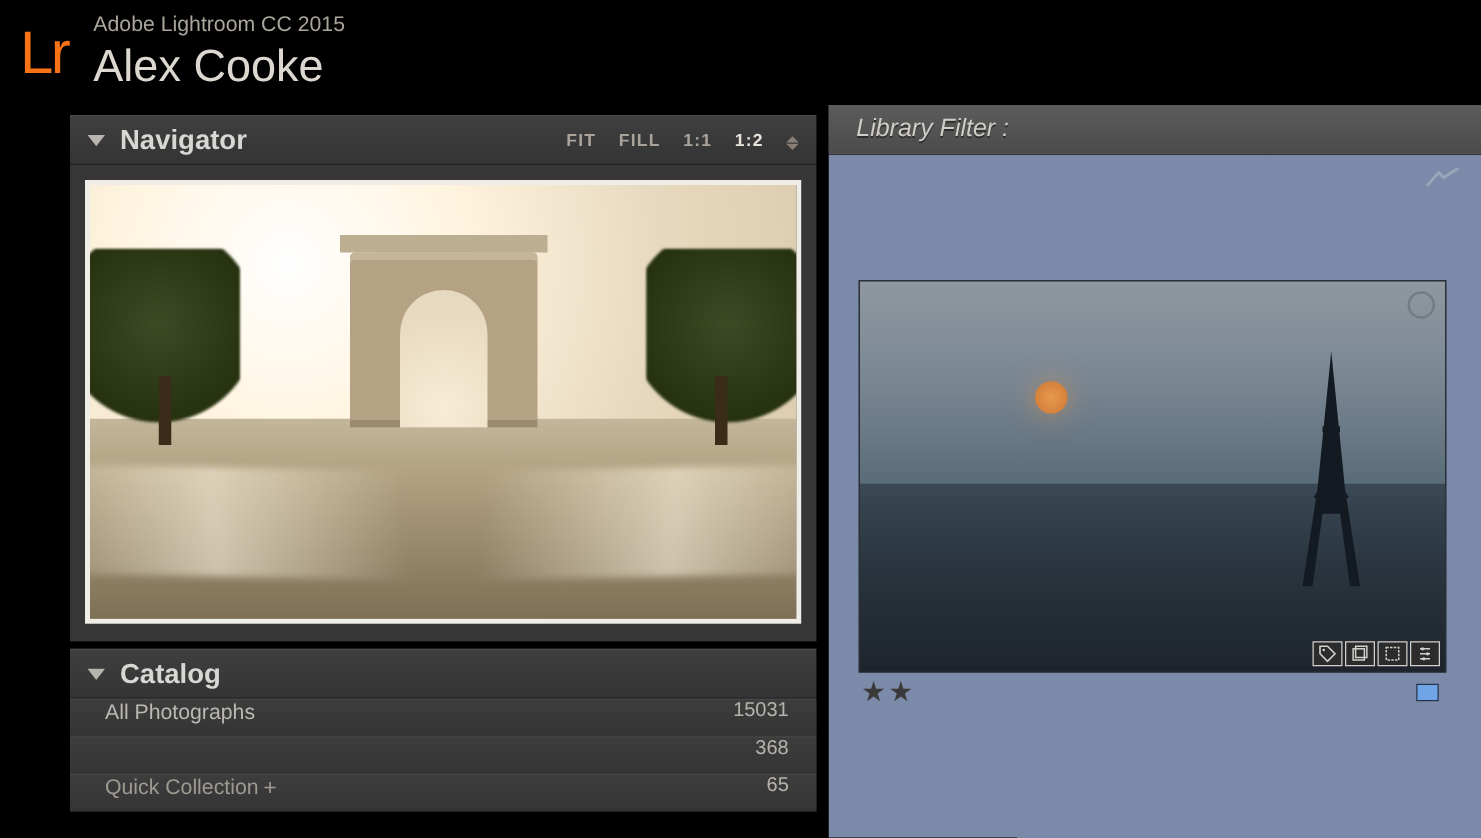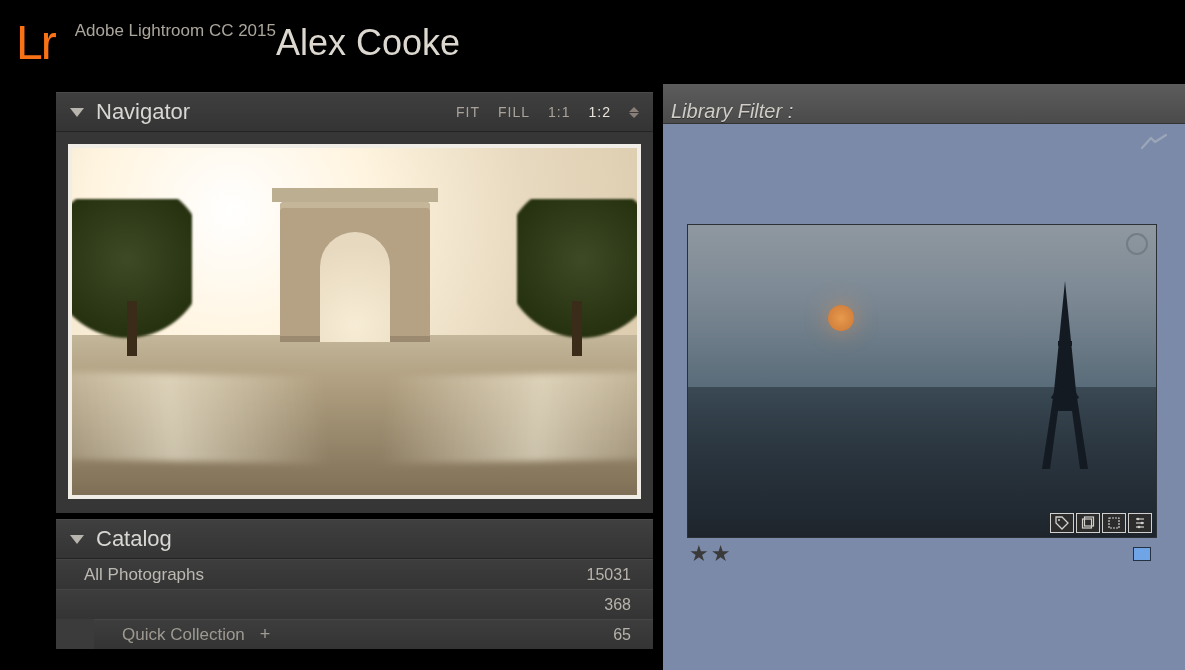--- a/index.html
+++ b/index.html
@@ -13,21 +13,21 @@
     padding-left: 16px;
     color: #d8d5d0;
   }
   .logo {
     font-size: 48px;
     font-weight: 300;
     color: #f97316;
     margin-right: 20px;
     letter-spacing: -2px;
   }
-  .title-stack { display: flex; flex-direction: row; line-height: 1.25; }
+  .title-stack { display: flex; flex-direction: column; line-height: 1.25; }
   .app-title { font-size: 17px; color: #aba69c; }
   .user-name { font-size: 36px; color: #dcd8d0; font-weight: 300; }
 
   .workspace {
     position: absolute;
     top: 84px; left: 0; right: 0; bottom: 0;
     display: flex;
   }
 
   
@@ -43,40 +43,40 @@
     margin-bottom: 6px;
   }
   .panel-header {
     height: 40px;
     background: linear-gradient(#3f3f3f, #343434);
     display: flex;
     align-items: center;
     padding: 0 14px;
     color: #d9d7d3;
     font-size: 22px;
-    font-weight: 400;
+    font-weight: 700;
     border-top: 1px solid #4a4a4a;
     border-bottom: 1px solid #232323;
   }
   .disclosure {
     display: inline-block;
     width: 0; height: 0;
     border-left: 7px solid transparent;
     border-right: 7px solid transparent;
     border-top: 9px solid #b8b5af;
     margin-right: 12px;
   }
   .zoom-controls {
     margin-left: auto;
     display: flex;
     gap: 18px;
     font-size: 14px;
     color: #aaa39a;
     letter-spacing: 1px;
-    align-items: center;
+    align-items: flex-end;
   }
   .zoom-controls .active { color: #e8e4dc; }
   .zoom-stepper {
     display: inline-flex; flex-direction: column; gap:1px;
   }
   .zoom-stepper span { width:0;height:0;border-left:5px solid transparent;border-right:5px solid transparent; }
   .zoom-stepper .up { border-bottom:5px solid #888078; }
   .zoom-stepper .dn { border-top:5px solid #888078; }
 
   .nav-preview-wrap {
@@ -129,47 +129,46 @@
     background: linear-gradient(90deg, rgba(255,255,255,0) 0%, rgba(255,250,230,0.55) 50%, rgba(255,255,255,0) 100%);
     filter: blur(3px);
   }
   .streak.s1 { left:-10%; width:55%; transform: skewY(6deg) rotate(-5deg); }
   .streak.s2 { right:-10%; width:55%; transform: skewY(-6deg) rotate(5deg); }
 
   .catalog-list {
     background:#3b3b3b;
   }
   .catalog-row {
-    display:flex; align-items:center; height:30px;
+    display:flex; height:30px;
     padding:0 22px 0 28px;
     color:#bcb9b3; font-size:17px;
     background: linear-gradient(#3d3d3d,#343434);
     border-top:1px solid #454545;
-    gap:11px;
-  }
-  .catalog-row.dim { color:#9e9a92;margin-left:38px; }
+  }
+  .catalog-row.dim { color:#9e9a92; }
   .catalog-row .count { margin-left:auto; color:#b7b3ac; font-size:16px; }
   .plus-badge { margin-left:4px; font-size:18px; color:#a09c94; }
 
   
   .right-pane {
     flex:1;
     background:#7b8aa8;
     position:relative;
     display:flex;
     flex-direction:column;
   }
   .filter-bar {
     height:40px;
     background: linear-gradient(#5c5c5c,#4b4b4b);
     color:#d0cdc7;
     font-size:20px;
     font-style:italic;
-    display:flex; align-items:flex-end;
-    padding-left:8px;
+    display:flex; align-items:center;
+    padding-left:22px;
     border-bottom:1px solid #333;
     text-shadow: 0 1px 0 #2d2d2d;
   }
   .grid-area {
     flex:1;
     padding: 10px 16px;
     position:relative;
   }
   .pin-icon {
     position:absolute; top:10px; right:18px;

